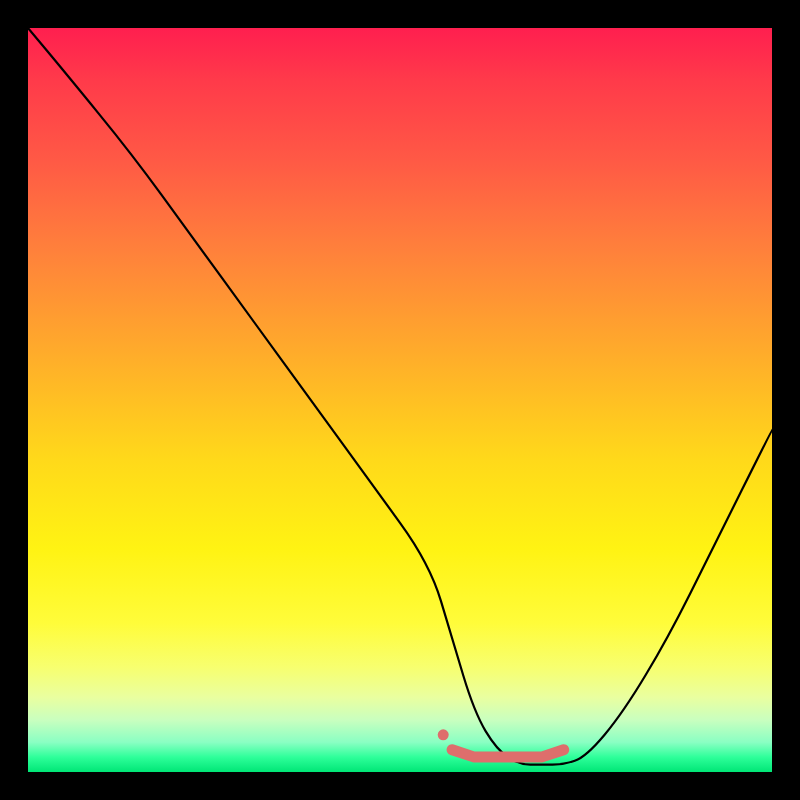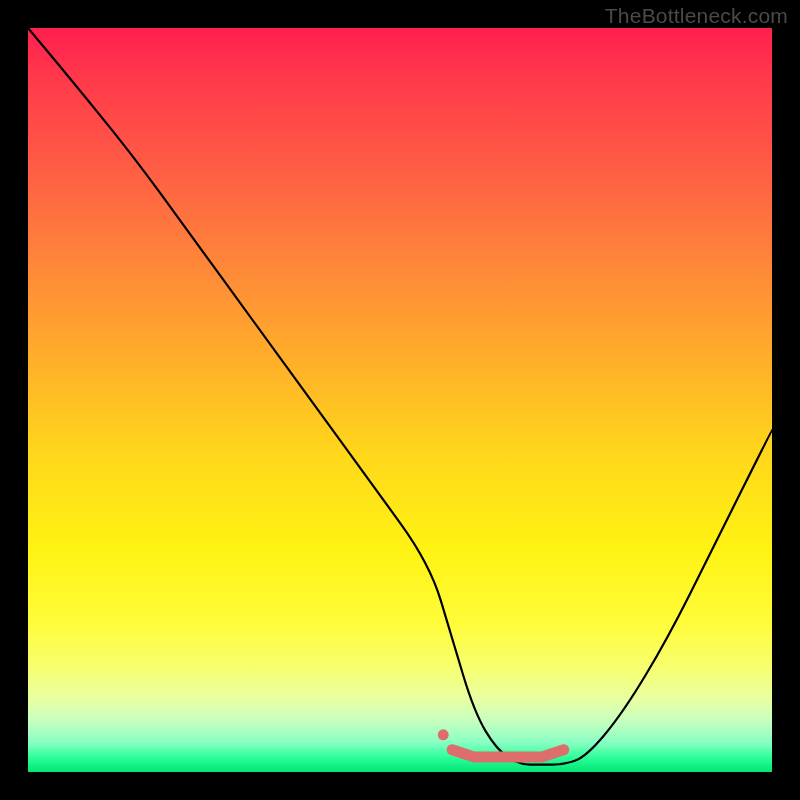--- a/index.html
+++ b/index.html
@@ -55,21 +55,20 @@
     left: 0;
     top: 0;
     width: 744px;
     height: 744px;
   }
 </style>
 </head>
 <body>
 
 <div class="frame">
-  <div class="watermark">TheBottleneck.com</div>
   <div class="plot-area">
     <svg class="curve" viewBox="0 0 744 744" preserveAspectRatio="none">
       <path fill="none" stroke="#000" stroke-width="2.2" stroke-linecap="round" d="M 0.0 0.0 Q 0.0 0.0 18.6 22.3 Q 37.2 44.6 70.7 85.6 Q 104.2 126.5 133.9 167.4 Q 163.7 208.3 193.4 249.2 Q 223.2 290.2 253.0 331.1 Q 282.7 372.0 312.5 412.9 Q 342.2 453.8 372.0 494.8 Q 401.8 535.7 412.9 572.9 Q 424.1 610.1 435.2 647.3 Q 446.4 684.5 457.6 703.1 Q 468.7 721.7 479.9 729.1 Q 491.0 736.6 502.2 736.6 Q 513.4 736.6 524.5 736.6 Q 535.7 736.6 546.8 732.8 Q 558.0 729.1 576.6 706.8 Q 595.2 684.5 617.5 647.3 Q 639.8 610.1 662.2 565.4 Q 684.5 520.8 714.2 461.3 T 744.0 401.8"></path>
       <g>
           <path d="M 424.1 721.7 L 446.4 729.1 L 468.7 729.1 L 491.0 729.1 L 513.4 729.1 L 535.7 721.7" fill="none" stroke="#de6e6c" stroke-width="11" stroke-linecap="round" stroke-linejoin="round"></path>
           <circle cx="415.2" cy="706.8" r="5.5" fill="#de6e6c"></circle>
         </g>
     </svg>
   </div>
 </div>

